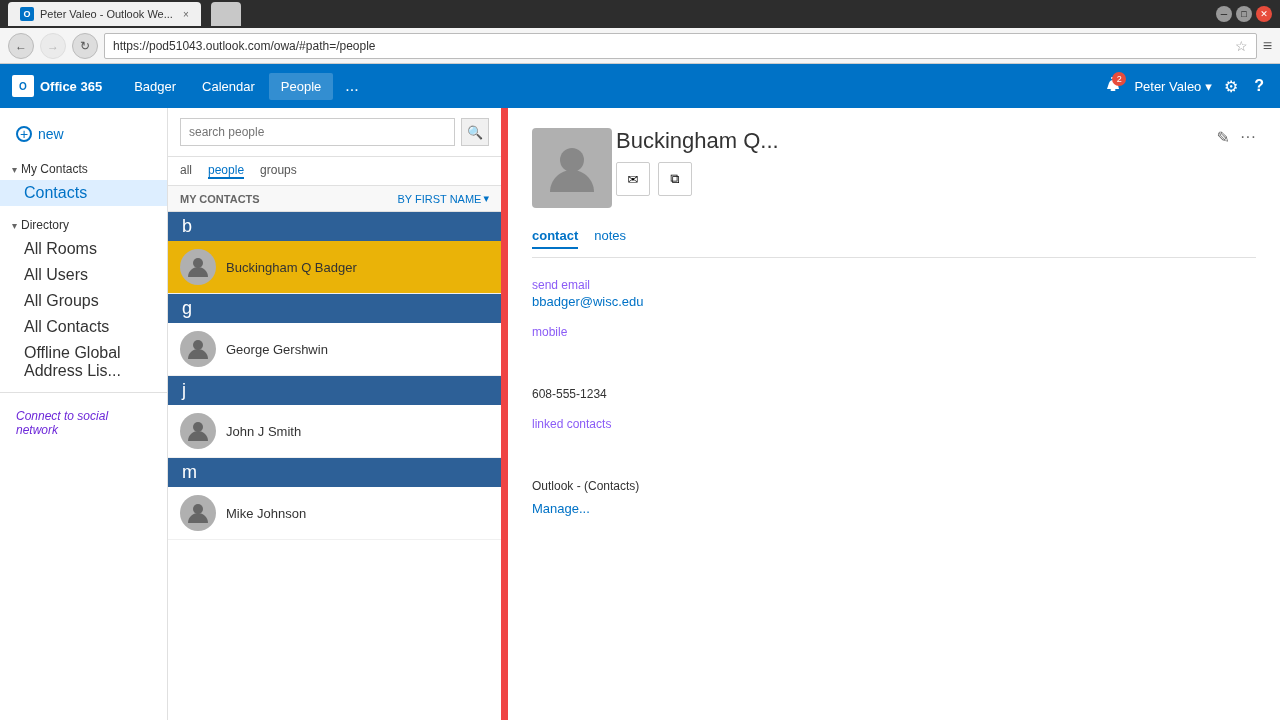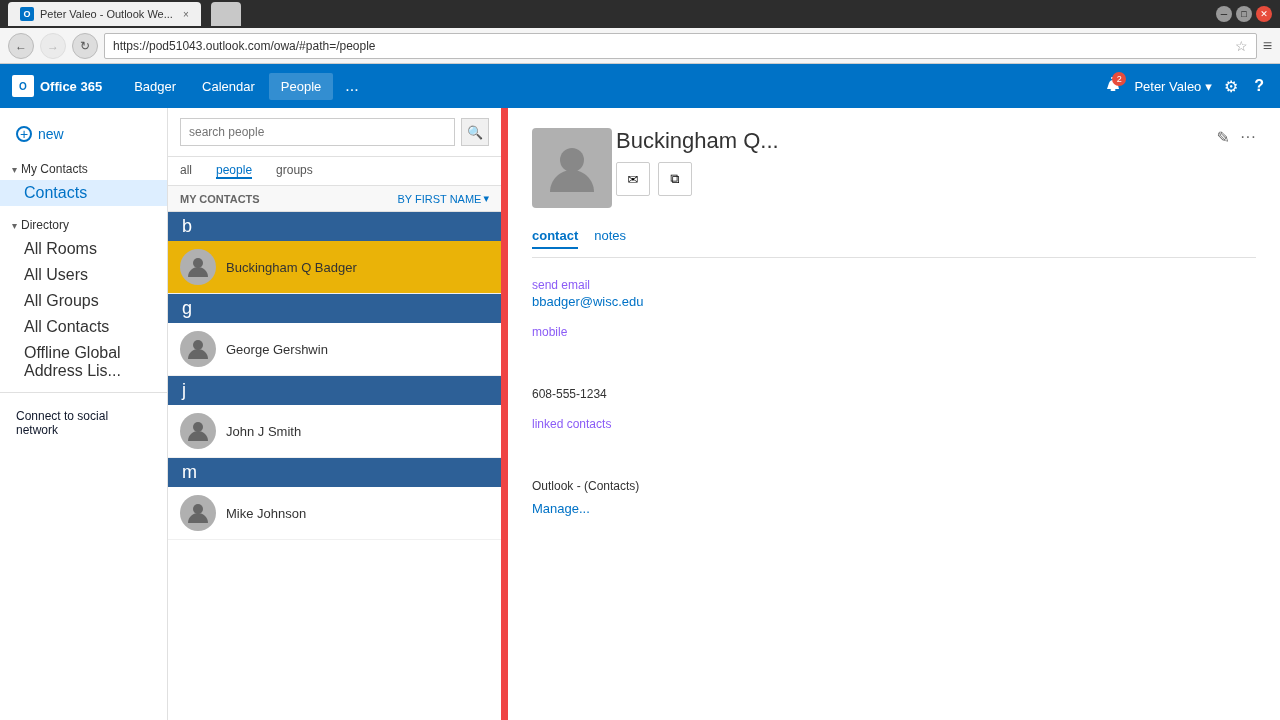--- a/index.html
+++ b/index.html
@@ -51,28 +51,28 @@
     
     .sidebar { width: 168px; background: white; border-right: 1px solid #e0e0e0; padding: 10px 0; overflow-y: auto; }
     .new-btn { display: flex; align-items: center; gap: 6px; padding: 8px 16px; color: #0072c6; cursor: pointer; font-size: 14px; }
     .new-icon { width: 16px; height: 16px; border: 2px solid #0072c6; border-radius: 50%; display: flex; align-items: center; justify-content: center; font-size: 14px; color: #0072c6; line-height: 1; }
     .sidebar-section { margin-top: 8px; }
     .sidebar-group-header { display: flex; align-items: center; gap: 4px; padding: 4px 12px; color: #333; font-size: 12px; cursor: pointer; }
     .sidebar-group-arrow { color: #666; font-size: 10px; }
     .sidebar-item { padding: 4px 16px 4px 24px; color: #333; cursor: pointer; font-size: 16px; }
     .sidebar-item.active { background: #ddeeff; color: #0072c6; }
     .sidebar-divider { height: 1px; background: #e0e0e0; margin: 8px 0; }
-    .social-link { padding: 8px 16px; color: #0f172a; font-size: 12px; cursor: pointer; }
+    .social-link { padding: 8px 16px; color: #6d28d9; font-size: 12px; cursor: pointer; font-style: italic; }
 
     
     .contact-list-area { width: 340px; border-right: 7px solid #ef4444; display: flex; flex-direction: column; }
     .search-bar { padding: 10px 12px; border-bottom: 1px solid #e0e0e0; display: flex; align-items: center; gap: 6px; }
     .search-input { flex: 1; height: 28px; border: 1px solid #ccc; padding: 0 8px; font-size: 12px; outline: none; }
     .search-btn { width: 28px; height: 28px; background: #f0f0f0; border: 1px solid #ccc; display: flex; align-items: center; justify-content: center; cursor: pointer; color: #555; }
-    .filter-tabs { display: flex; gap: 24px; padding: 6px 12px; border-bottom: 1px solid #e0e0e0; }
+    .filter-tabs { display: flex; gap: 16px; padding: 6px 12px; border-bottom: 1px solid #e0e0e0; }
     .filter-tab { font-size: 12px; color: #555; cursor: pointer; }
     .filter-tab.active { color: #0072c6; border-bottom: 2px solid #0072c6; }
     .list-header { display: flex; align-items: center; justify-content: space-between; padding: 6px 12px; background: #f8f8f8; border-bottom: 1px solid #e0e0e0; }
     .list-header-label { font-size: 11px; color: #666; font-weight: 600; text-transform: uppercase; }
     .sort-btn { font-size: 11px; color: #0072c6; cursor: pointer; display: flex; align-items: center; gap: 2px; }
     .contact-items { flex: 1; overflow-y: auto; }
     .letter-header { background: #2d6097; color: white; font-size: 18px; font-weight: 300; padding: 4px 14px; }
     .contact-row { display: flex; align-items: center; gap: 10px; padding: 8px 12px; cursor: pointer; border-bottom: 1px solid #f0f0f0; }
     .contact-row.selected { background: #eab308; }
     .contact-avatar { width: 36px; height: 36px; background: #b0b0b0; border-radius: 50%; display: flex; align-items: center; justify-content: center; overflow: hidden; flex-shrink: 0; }

